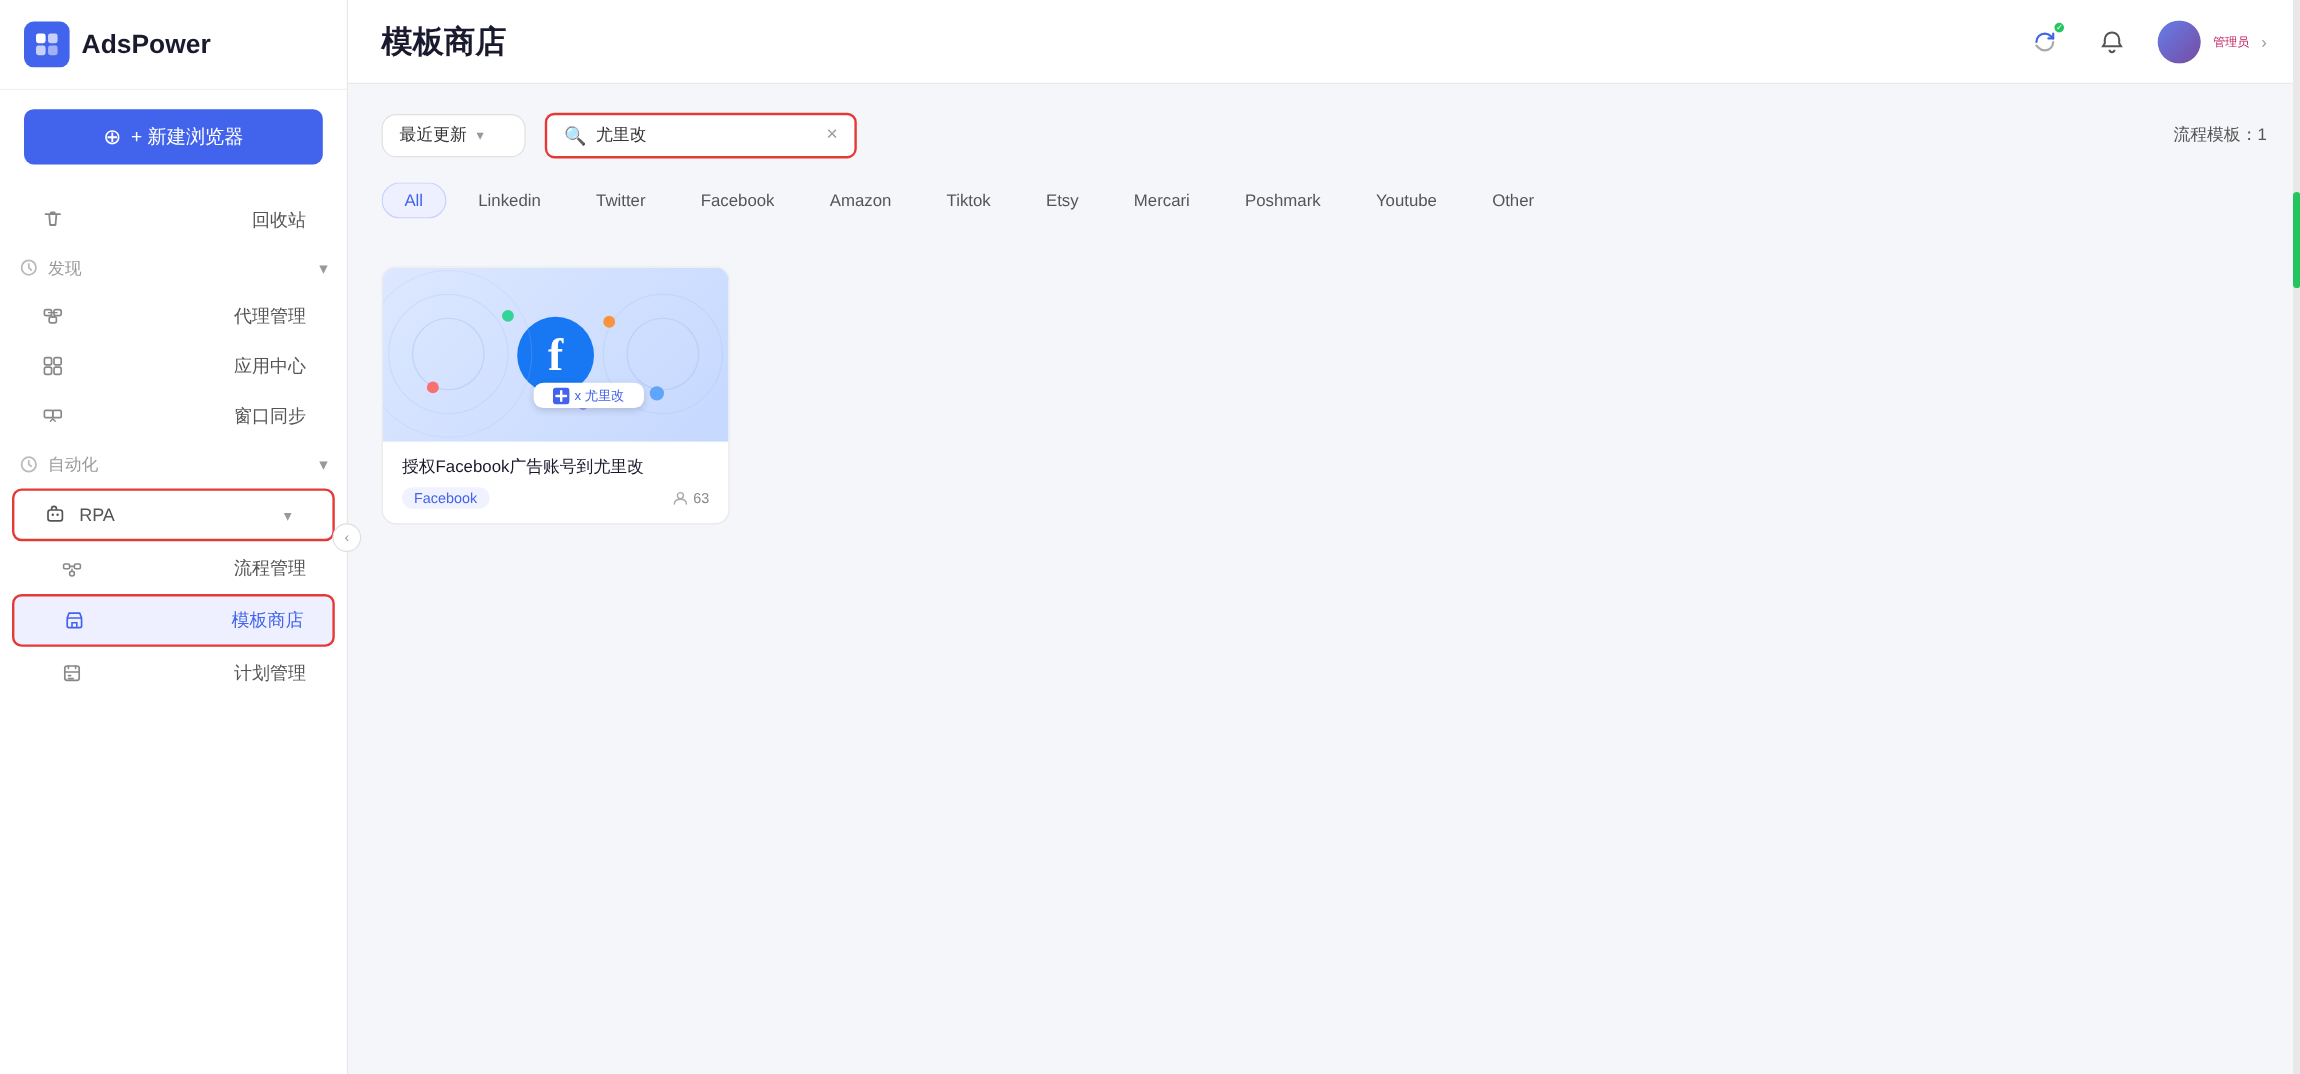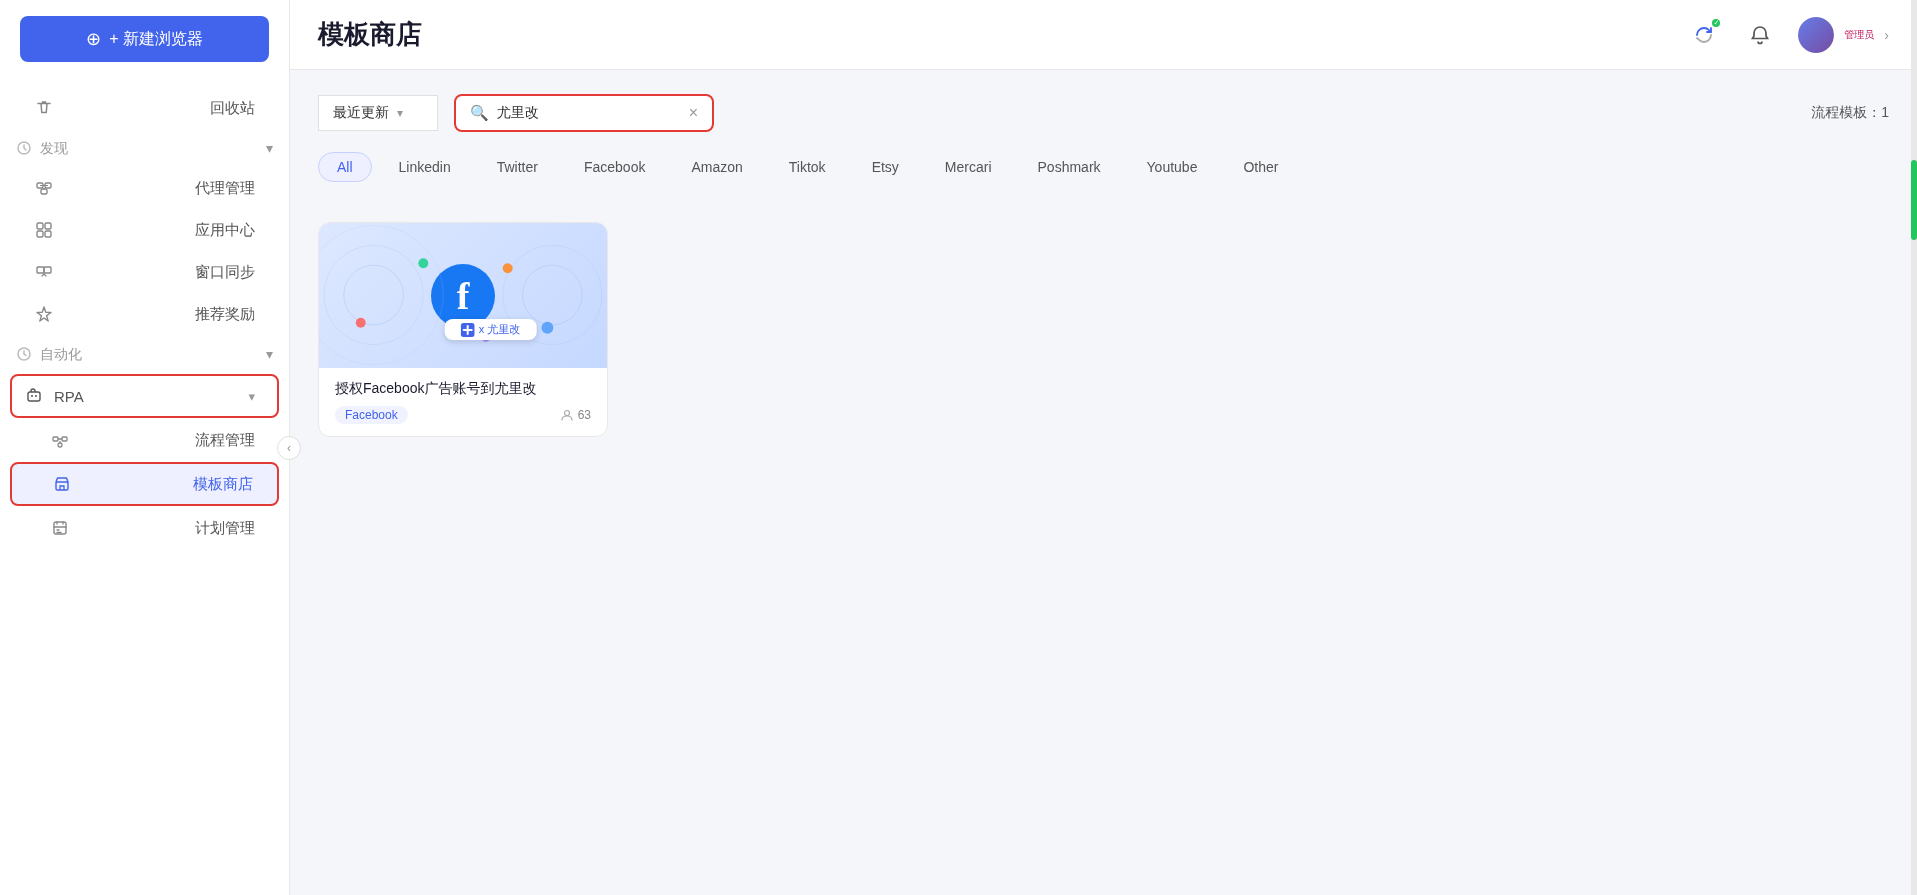--- a/index.html
+++ b/index.html
@@ -110,21 +110,21 @@
       justify-content: center;
       z-index: 10;
       color: #999;
       font-size: 12px;
     }
 
     
     .rpa-item {
       display: flex;
       align-items: center;
-      padding: 10px 12px;
+      padding: 10px 24px;
       gap: 10px;
       cursor: pointer;
       color: #555;
       font-size: 15px;
       border-radius: 8px;
       margin: 2px 10px;
       border: 2px solid #e53935;
     }
     .rpa-item .chevron-down { margin-left: auto; color: #999; }
 
@@ -224,21 +224,21 @@
       align-items: center;
       gap: 16px;
       margin-bottom: 20px;
     }
     .sort-select {
       display: flex;
       align-items: center;
       gap: 8px;
       background: #fff;
       border: 1px solid #e0e0e0;
-      border-radius: 0;
+      border-radius: 12px;
       padding: 8px 14px;
       cursor: pointer;
       font-size: 14px;
       color: #333;
       min-width: 120px;
     }
     .sort-select .chevron { color: #999; font-size: 12px; }
 
     .search-box {
       display: flex;
@@ -389,20 +389,31 @@
       background: #22c55e;
       border-radius: 3px;
       position: absolute;
       top: 160px;
     }
   </style>
 </head>
 <body>
 
 <div class="sidebar">
+  <div class="sidebar-logo">
+    <div class="logo-icon">
+      <svg width="22" height="22" viewBox="0 0 22 22" fill="none">
+        <rect x="2" y="2" width="8" height="8" rx="2" fill="white"></rect>
+        <rect x="12" y="2" width="8" height="8" rx="2" fill="white" opacity="0.7"></rect>
+        <rect x="2" y="12" width="8" height="8" rx="2" fill="white" opacity="0.7"></rect>
+        <rect x="12" y="12" width="8" height="8" rx="2" fill="white" opacity="0.5"></rect>
+      </svg>
+    </div>
+    <span class="logo-text">AdsPower</span>
+  </div>
 
   <button class="new-browser-btn">
     <span class="plus-icon">⊕</span>
     <span>+ 新建浏览器</span>
   </button>
 
   <div class="sidebar-nav">
 
     <div class="nav-item">
       <span class="nav-icon">
@@ -450,28 +461,20 @@
       <span class="nav-icon">
         <svg width="18" height="18" viewBox="0 0 18 18" fill="none">
           <rect x="2" y="4" width="7" height="6" rx="1" stroke="#888" stroke-width="1.4"></rect>
           <rect x="9" y="4" width="7" height="6" rx="1" stroke="#888" stroke-width="1.4"></rect>
           <path d="M9 11l-2 2m2-2l2 2" stroke="#888" stroke-width="1.2" stroke-linecap="round"></path>
         </svg>
       </span>
       <span>窗口同步</span>
     </div>
 
-    <div class="nav-item">
-      <span class="nav-icon">
-        <svg width="18" height="18" viewBox="0 0 18 18" fill="none">
-          <path d="M9 2l1.8 5.4H16l-4.5 3.3 1.7 5.3L9 13l-4.2 3 1.7-5.3L2 7.4h5.2z" stroke="#888" stroke-width="1.4" stroke-linejoin="round"></path>
-        </svg>
-      </span>
-      <span>推荐奖励</span>
-    </div>
 
     <div class="nav-section-label">
       <svg width="16" height="16" viewBox="0 0 16 16" fill="none">
         <path d="M8 2a6 6 0 100 12A6 6 0 008 2z" stroke="#bbb" stroke-width="1.5"></path>
         <path d="M8 5v3l2 1.5" stroke="#bbb" stroke-width="1.5" stroke-linecap="round"></path>
       </svg>
       <span>自动化</span>
       <span class="chevron">▾</span>
     </div>
 

